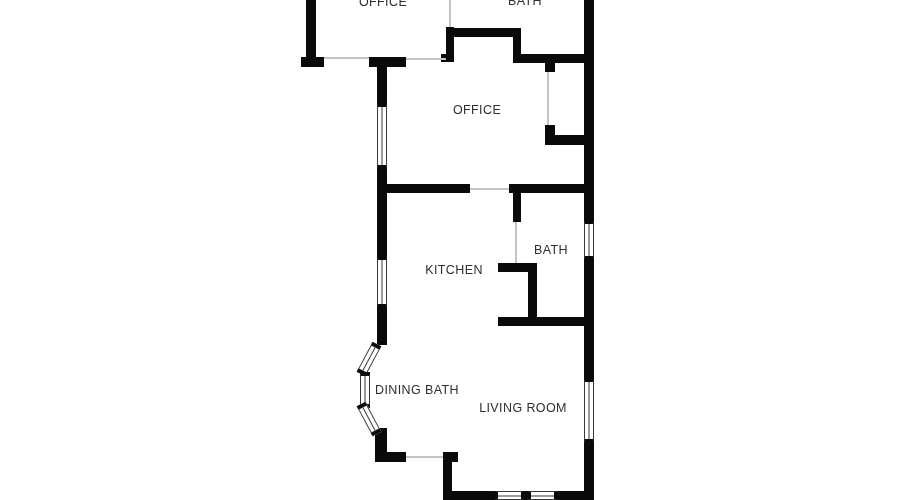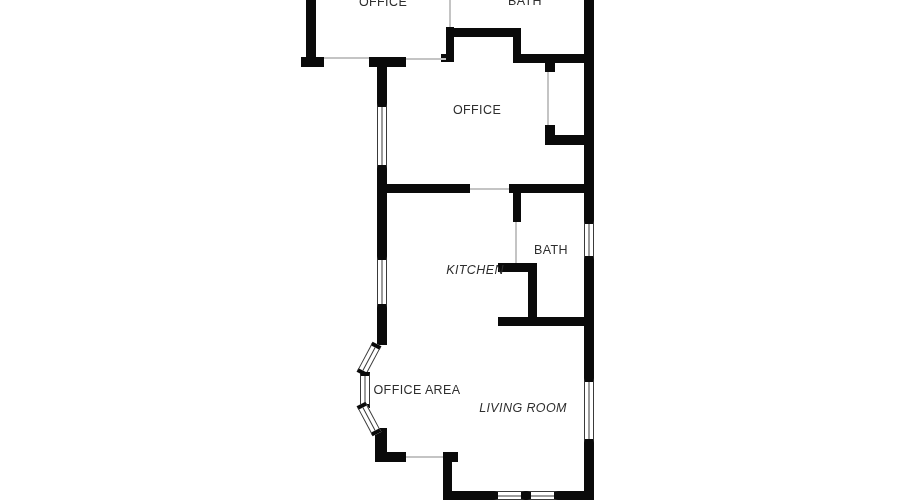--- a/index.html
+++ b/index.html
@@ -73,18 +73,18 @@
   <div class="door" style="left:449px;top:0;width:2px;height:27px;"></div>
   <div class="door" style="left:406px;top:58px;width:40px;height:2px;"></div>
   <div class="door" style="left:470px;top:188px;width:39px;height:2px;"></div>
   <div class="door" style="left:515px;top:222px;width:2px;height:41px;"></div>
   <div class="door" style="left:547px;top:72px;width:2px;height:53px;"></div>
   <div class="door" style="left:406px;top:456px;width:37px;height:2px;"></div>
 
   <div class="room-label" style="left:383px;top:2px;">OFFICE</div>
   <div class="room-label" style="left:525px;top:1px;">BATH</div>
   <div class="room-label" style="left:477px;top:110px;">OFFICE</div>
-  <div class="room-label" style="left:475px;top:270px;font-style:italic;">KITCHEN</div>
+  <div class="room-label" style="left:454px;top:270px;">KITCHEN</div>
   <div class="room-label" style="left:551px;top:250px;">BATH</div>
-  <div class="room-label" style="left:417px;top:390px;">OFFICE AREA</div>
-  <div class="room-label" style="left:523px;top:408px;font-style:italic;">LIVING ROOM</div>
+  <div class="room-label" style="left:417px;top:390px;">DINING BATH</div>
+  <div class="room-label" style="left:523px;top:408px;">LIVING ROOM</div>
 
 </div>
 
 </body></html>

